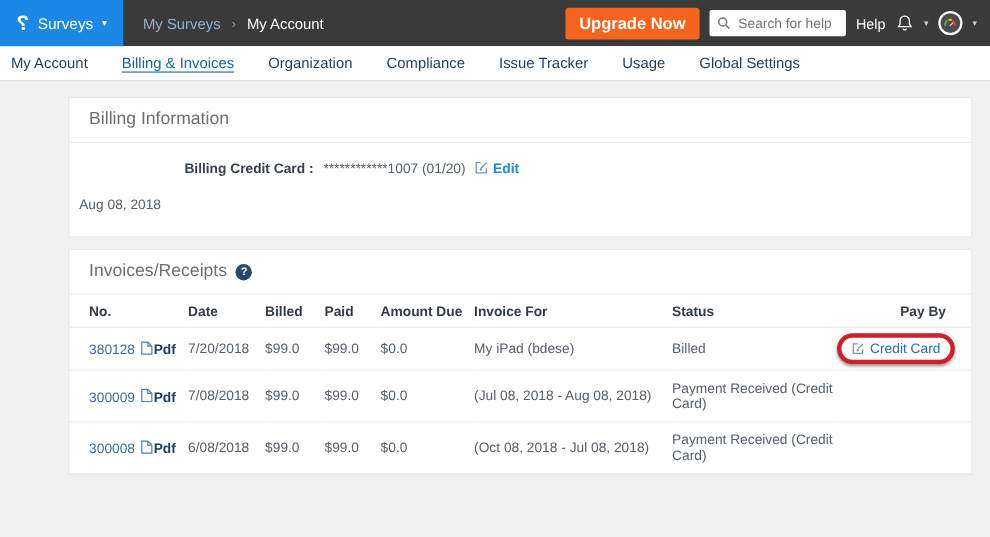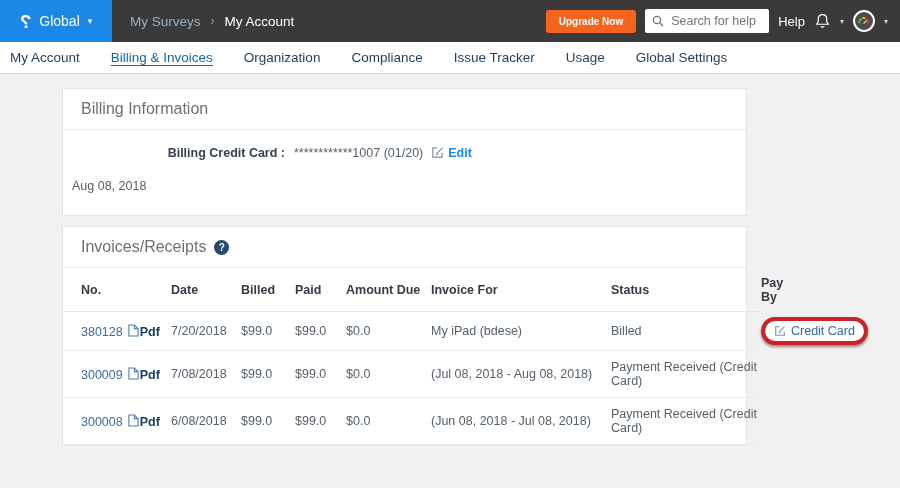--- a/index.html
+++ b/index.html
@@ -21,21 +21,21 @@
   }
   .logo-glyph { display:inline-block; transform:scaleX(-1); font-weight:bold; font-size:19px; line-height:1; }
   .caret { font-size:9px; line-height:1; color:#fff; }
   .breadcrumb { margin-left:18px; font-size:13.5px; display:flex; align-items:center; gap:10px; }
   .breadcrumb a { color:#93b1c9; text-decoration:none; cursor:pointer; }
   .breadcrumb .sep { color:#9d9d9d; font-size:12px; }
   .breadcrumb .current { color:#fff; }
   .top-right { margin-left:auto; display:flex; align-items:center; gap:9px; padding-right:12px; }
   .upgrade {
     background:var(--orange,#f4641e); color:#fff; border:none; border-radius:3px;
-    font-weight:bold; font-size:10px; padding:6px 13px; cursor:pointer;
+    font-weight:bold; font-size:15px; padding:6px 13px; cursor:pointer;
     font-family:"Liberation Sans",sans-serif;
   }
   .search {
     background:#fff; border-radius:2px; display:flex; align-items:center;
     height:24px; width:124px; padding:0 7px; gap:5px;
   }
   .search input {
     border:none; outline:none; font-size:12.5px; width:100%; color:#444;
     font-family:"Liberation Sans",sans-serif; background:transparent;
   }
@@ -54,21 +54,21 @@
   }
   .tab { color:#1d3c5e; text-decoration:none; cursor:pointer; }
   .tab.active {
     color:var(--tab-active,#1465a8);
     text-decoration:underline; text-underline-offset:3px;
   }
   
   .content { padding-top:14px; }
   .card {
     background:#fff; border:1px solid #e3e3e3;
-    margin:0 39px 10px 62px; width:685px;
+    margin:0 39px 10px 62px; width:822px;
   }
   .card-title {
     margin:0; padding:11px 18px; font-size:16px; font-weight:normal;
     color:#6f6f6f; border-bottom:1px solid #ececec;
     display:flex; align-items:center; gap:8px;
   }
   .helpicon {
     width:15px; height:15px; border-radius:50%; background:#27496d; color:#fff;
     font-size:10px; font-weight:bold; display:inline-flex; align-items:center;
     justify-content:center; cursor:pointer;
@@ -102,21 +102,21 @@
     padding:3px 9px; box-shadow:0 2px 3px rgba(40,0,0,.45);
     background:#fff; margin:-4px -7px -4px 0;
   }
 </style>
 </head>
 <body>
 
 <header class="topbar">
   <div class="brand">
     <span class="logo-glyph">?</span>
-    <span>Global</span>
+    <span>Surveys</span>
     <span class="caret">▾</span>
   </div>
   <nav class="breadcrumb">
     <a>My Surveys</a>
     <span class="sep">›</span>
     <span class="current">My Account</span>
   </nav>
   <div class="top-right">
     <button class="upgrade">Upgrade Now</button>
     <div class="search">
@@ -264,21 +264,21 @@
     <td>
       <a class="num">300008</a><span class="pdficon"><svg width="11" height="13" viewBox="0 0 12 14" fill="none" stroke="#4a7fb5" stroke-width="1.2">
                   <path d="M1 1 h6 l4 4 v8 H1 z"></path>
                   <path d="M7 1 v4 h4"></path>
                 </svg></span><a class="pdf">Pdf</a>
     </td>
     <td>6/08/2018</td>
     <td>$99.0</td>
     <td>$99.0</td>
     <td>$0.0</td>
-    <td>(Jun 08, 2018 - Jul 08, 2018)</td>
+    <td>(Oct 08, 2018 - Jul 08, 2018)</td>
     <td>Payment Received (Credit Card)</td>
     <td class="payby-cell">
       
     </td>
   </tr>
 </tbody>
     </table>
   </section>
 
 </main>

